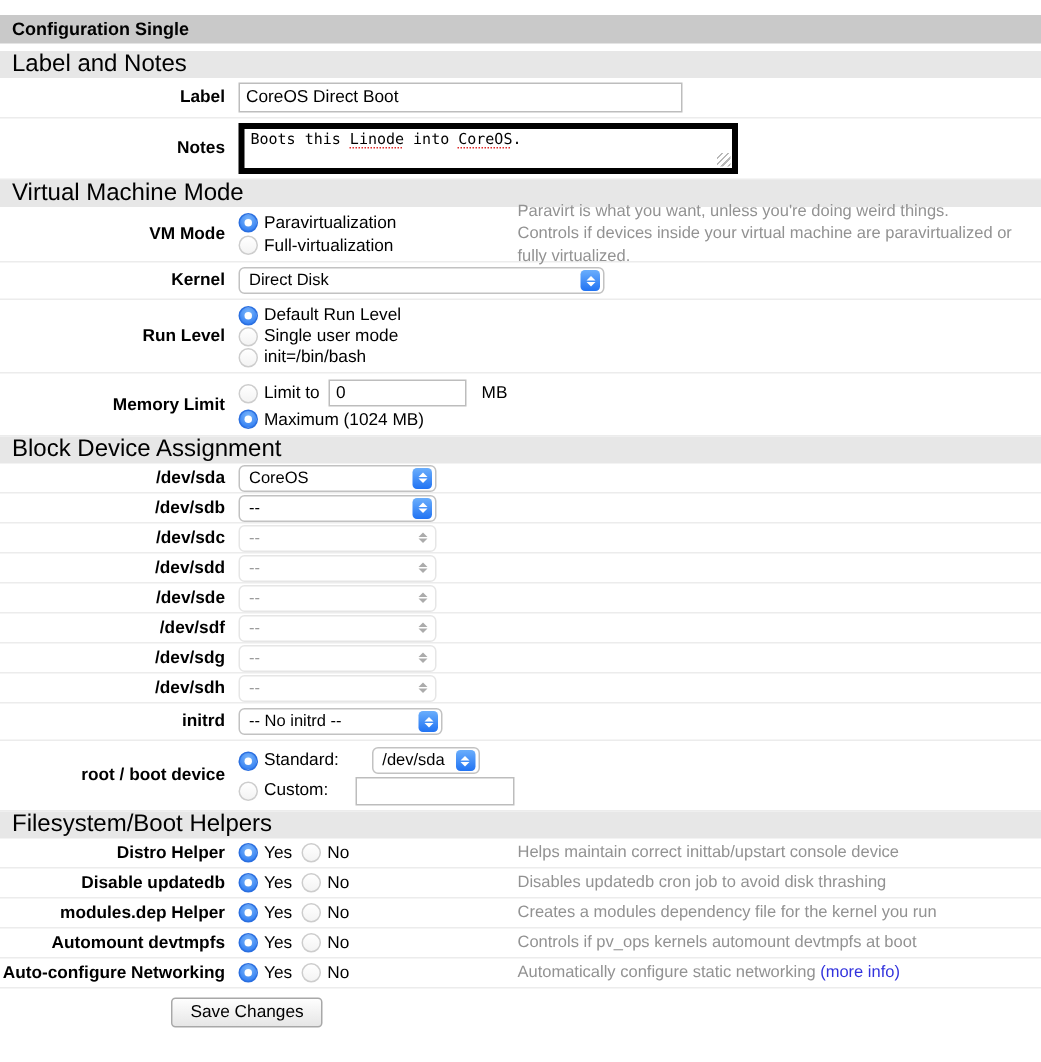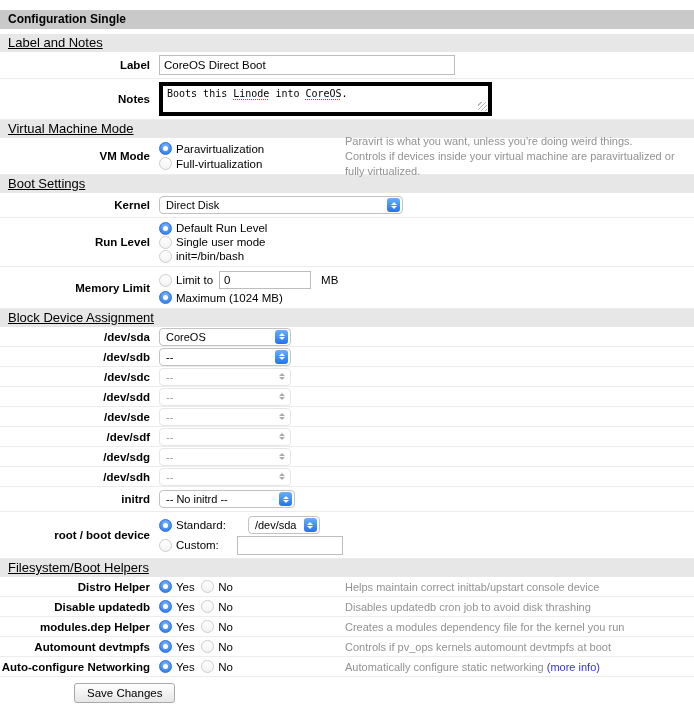--- a/index.html
+++ b/index.html
@@ -6,21 +6,21 @@
   body{
     width:694px;height:708px;overflow:hidden;background:#fff;
     font-family:"Liberation Sans",sans-serif;font-size:11.5px;color:#000;
   }
   .page{width:694px;}
   .bar-main{
     margin-top:10px;background:#c9c9c9;height:19px;line-height:19px;
     padding:0 8px;font-weight:bold;font-size:12px;
   }
   .bar-section{
-    background:#e7e7e7;height:18px;line-height:18px;padding:0 8px;font-size:13px;text-decoration:underline;
+    background:#e7e7e7;height:18px;line-height:18px;padding:0 8px;font-size:16px;
   }
   .bar-section.gap{margin-top:5px;}
   .row{
     display:flex;align-items:center;position:relative;
     border-bottom:1px solid #ececec;padding:3px 0;
   }
   .lbl{
     width:150px;text-align:right;padding-right:9px;font-weight:bold;flex-shrink:0;
   }
   .ctrl{display:flex;align-items:center;}
@@ -87,21 +87,21 @@
   .radio.on::after{
     content:"";position:absolute;width:5px;height:5px;background:#fff;
     border-radius:50%;top:3px;left:3px;
   }
   .radio.off{background:linear-gradient(#ffffff,#f3f3f3);border:1px solid #cdcdcd;}
   
   .drow{padding:0;height:19px;}
   .hrow{padding:0;height:19px;}
   .vm-row{padding:3px 0;}
   .runlevel .opt{height:14px;}
-  .save-row{padding:6px 0 0 74px;height:22px;border-bottom:none;}
+  .save-row{padding:6px 0 0 114px;height:22px;border-bottom:none;}
   .btn{
     font-family:"Liberation Sans",sans-serif;font-size:11.5px;color:#000;
     background:linear-gradient(#fefefe,#e6e6e6);border:1px solid #a8a8a8;
     border-radius:3px;padding:3px 12px;cursor:pointer;
   }
   .unit{margin-left:6px;}
   .std-label{margin-right:14px;}
 </style>
 </head>
 <body>
@@ -139,21 +139,20 @@
           <span class="radio off"></span>
           <span>Full-virtualization</span>
         </label>
     </div>
     <div class="help">
       <div>Paravirt is what you want, unless you're doing weird things.</div>
       <div>Controls if devices inside your virtual machine are paravirtualized or fully virtualized.</div>
     </div>
   </div>
 
-  <div class="bar-section">Boot Settings</div>
 
   <div class="row">
     <div class="lbl">Kernel</div>
     <div class="ctrl">
       <span class="sel w-kernel">
           <span>Direct Disk</span>
           <span class="stepper">
             <i class="tu"></i>
             <i class="td"></i>
           </span>

